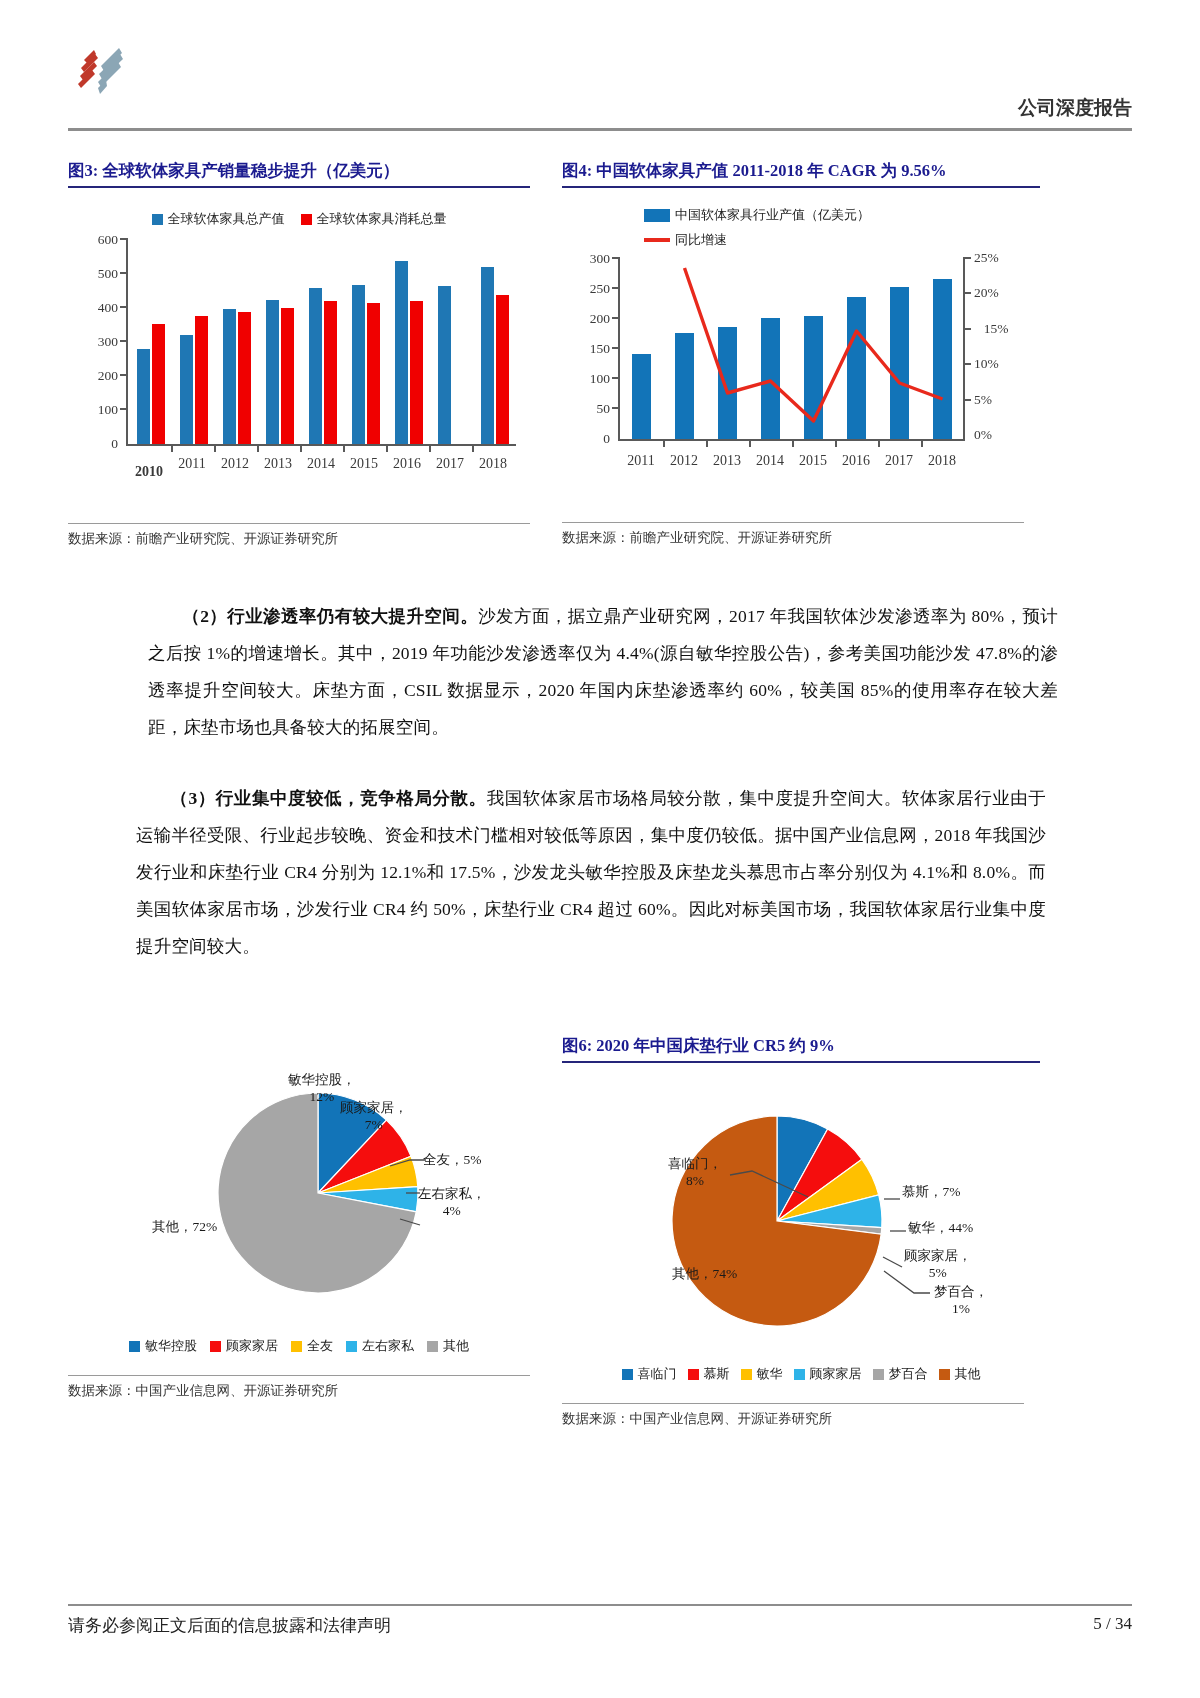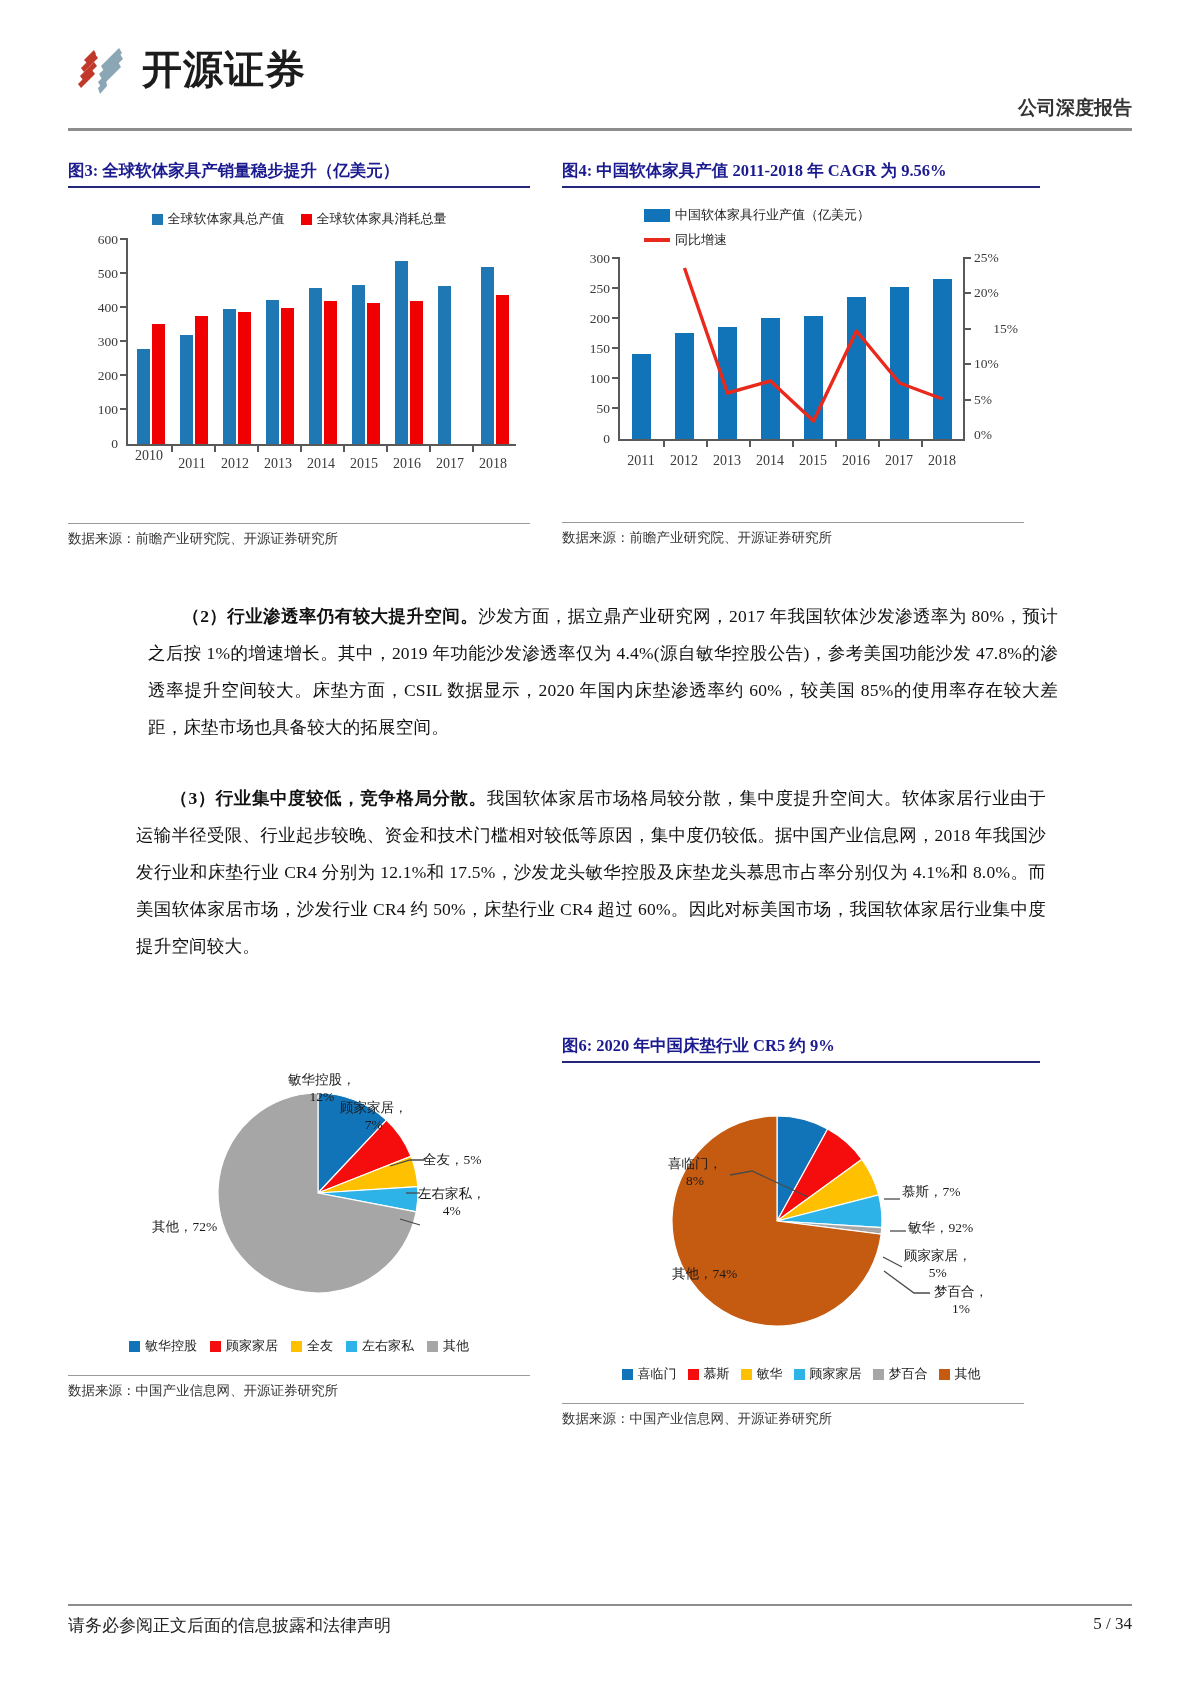--- a/index.html
+++ b/index.html
@@ -118,21 +118,20 @@
         <path d="M12 38 L26 24 L29 28 L15 42 Z" fill="#c0392b"></path>
         <path d="M13 30 L27 16 L30 20 L16 34 Z" fill="#c0392b"></path>
         <path d="M16 22 L26 12 L28 16 L19 25 Z" fill="#c0392b"></path>
         <path d="M10 46 L24 32 L27 36 L13 50 Z" fill="#c0392b"></path>
         <path d="M31 36 L52 16 L55 21 L34 41 Z" fill="#8ba6b5"></path>
         <path d="M33 28 L51 10 L54 15 L36 33 Z" fill="#8ba6b5"></path>
         <path d="M30 44 L50 24 L53 29 L33 49 Z" fill="#8ba6b5"></path>
         <path d="M30 50 L38 42 L39 48 L32 56 Z" fill="#8ba6b5"></path>
       </g>
     </svg>
-    <span class="logo-text">开源证券</span>
   </div>
   <div class="header-right">公司深度报告</div>
   <div class="header-rule"></div>
 </div>
 
 <div class="fig-panel" style="left:68px; top:160px; width:462px; height:400px;">
   <div class="fig-title-bar">
     <span class="fig-title">图3: 全球软体家具产销量稳步提升（亿美元）</span>
   </div>
 
@@ -198,21 +197,21 @@
 
     <div class="tickmark" style="left:93px;  top:206px; width:1.5px; height:6px;"></div>
     <div class="tickmark" style="left:136px; top:206px; width:1.5px; height:6px;"></div>
     <div class="tickmark" style="left:179px; top:206px; width:1.5px; height:6px;"></div>
     <div class="tickmark" style="left:222px; top:206px; width:1.5px; height:6px;"></div>
     <div class="tickmark" style="left:265px; top:206px; width:1.5px; height:6px;"></div>
     <div class="tickmark" style="left:308px; top:206px; width:1.5px; height:6px;"></div>
     <div class="tickmark" style="left:351px; top:206px; width:1.5px; height:6px;"></div>
     <div class="tickmark" style="left:394px; top:206px; width:1.5px; height:6px;"></div>
 
-    <div class="xtick-lbl" style="left:49px;  top:208px; width:44px;">2010</div>
+    <div class="xtick-lbl" style="left:49px;  top:224px; width:44px;font-weight:bold;">2010</div>
     <div class="xtick-lbl" style="left:92px;  top:216px; width:44px;">2011</div>
     <div class="xtick-lbl" style="left:135px; top:216px; width:44px;">2012</div>
     <div class="xtick-lbl" style="left:178px; top:216px; width:44px;">2013</div>
     <div class="xtick-lbl" style="left:221px; top:216px; width:44px;">2014</div>
     <div class="xtick-lbl" style="left:264px; top:216px; width:44px;">2015</div>
     <div class="xtick-lbl" style="left:307px; top:216px; width:44px;">2016</div>
     <div class="xtick-lbl" style="left:350px; top:216px; width:44px;">2017</div>
     <div class="xtick-lbl" style="left:393px; top:216px; width:44px;">2018</div>
   </div>
 
@@ -257,21 +256,21 @@
 
     <div class="axis-line" style="left:393px; top:-2px; width:2px; height:184px;"></div>
     <div class="tickmark" style="left:394px; top:-2px; width:7px; height:1.5px;"></div>
     <div class="tickmark" style="left:394px; top:33px; width:7px; height:1.5px;"></div>
     <div class="tickmark" style="left:394px; top:69px; width:7px; height:1.5px;"></div>
     <div class="tickmark" style="left:394px; top:104px; width:7px; height:1.5px;"></div>
     <div class="tickmark" style="left:394px; top:140px; width:7px; height:1.5px;"></div>
 
     <div class="ytick-lbl" style="left:404px; top:-9px; width:44px; text-align:left;">25%</div>
     <div class="ytick-lbl" style="left:404px; top:26px; width:44px; text-align:left;">20%</div>
-    <div class="ytick-lbl" style="left:404px; top:62px; width:44px; text-align:right;">15%</div>
+    <div class="ytick-lbl" style="left:404px; top:62px; width:44px; text-align:center;">15%</div>
     <div class="ytick-lbl" style="left:404px; top:97px; width:44px; text-align:left;">10%</div>
     <div class="ytick-lbl" style="left:404px; top:133px; width:44px; text-align:left;">5%</div>
     <div class="ytick-lbl" style="left:404px; top:168px; width:44px; text-align:left;">0%</div>
 
     <div style="position:absolute; left:50px; top:0; width:344px; height:180px;">
       <div class="bar" style="left:12px;  width:19px; height:84.6px;  background:#1274b8;"></div>
       <div class="bar" style="left:55px;  width:19px; height:105.6px; background:#1274b8;"></div>
       <div class="bar" style="left:98px;  width:19px; height:111.6px; background:#1274b8;"></div>
       <div class="bar" style="left:141px; width:19px; height:120.6px; background:#1274b8;"></div>
       <div class="bar" style="left:184px; width:19px; height:123.0px; background:#1274b8;"></div>
@@ -398,21 +397,21 @@
     <svg style="position:absolute; left:0; top:0; width:478px; height:290px;">
       <polyline points="168,104 190,100 246,126" fill="none" stroke="#4a4a4a" stroke-width="1.3"></polyline>
       <polyline points="322,128 338,128" fill="none" stroke="#4a4a4a" stroke-width="1.3"></polyline>
       <polyline points="328,160 344,160" fill="none" stroke="#4a4a4a" stroke-width="1.3"></polyline>
       <polyline points="321,186 340,196" fill="none" stroke="#4a4a4a" stroke-width="1.3"></polyline>
       <polyline points="322,200 352,222 368,222" fill="none" stroke="#4a4a4a" stroke-width="1.3"></polyline>
     </svg>
 
     <div class="pie-label" style="left:106px; top:84px; text-align:center;">喜临门，<br>8%</div>
     <div class="pie-label" style="left:340px; top:112px;">慕斯，7%</div>
-    <div class="pie-label" style="left:346px; top:148px;">敏华，92%</div>
+    <div class="pie-label" style="left:346px; top:148px;">敏华，44%</div>
     <div class="pie-label" style="left:342px; top:176px; text-align:center;">顾家家居，<br>5%</div>
     <div class="pie-label" style="left:372px; top:212px; text-align:center;">梦百合，<br>1%</div>
     <div class="pie-label" style="left:110px; top:194px;">其他，74%</div>
   </div>
 
   <div class="legend-row" style="gap:11px; margin-top:4px;">
     <span class="legend-item">
       <span class="lg-sq" style="background:#1274b8;"></span>
       <span>喜临门</span>
     </span>

